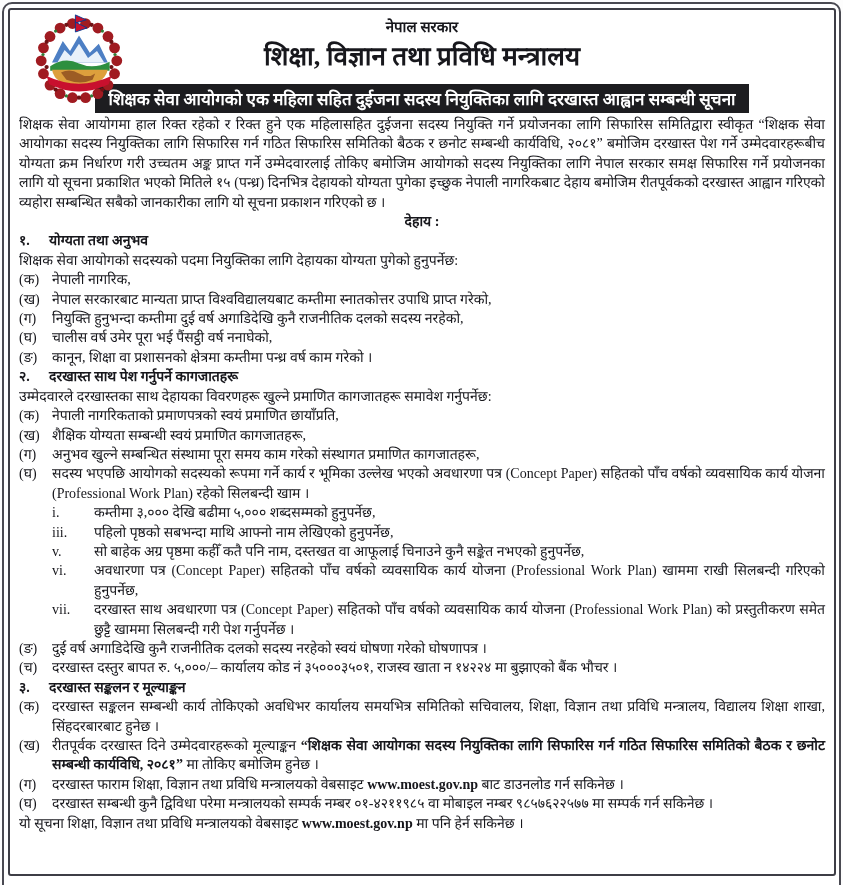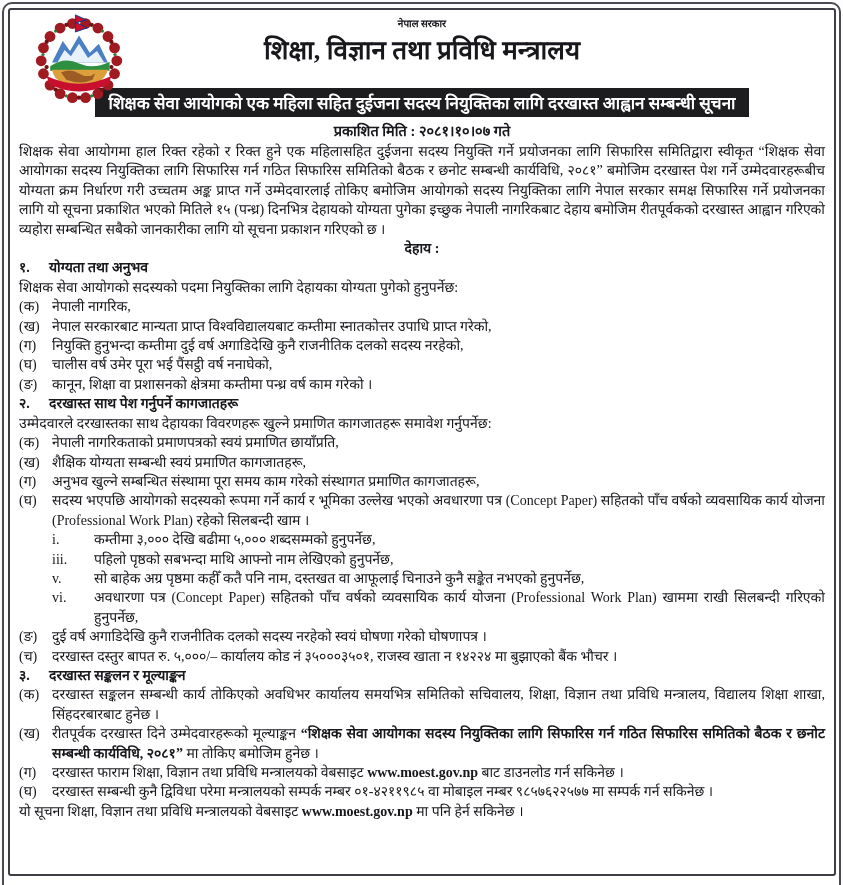--- a/index.html
+++ b/index.html
@@ -12,23 +12,23 @@
     position:absolute;left:2px;right:2px;top:2px;bottom:-14px;
     border:2px solid #4a4a52;border-radius:10px;background:#fff;
   }
   .doc-box{
     position:absolute;left:8px;right:7px;top:8px;bottom:9px;
     border:2px solid #3e3e46;border-radius:3px;background:#fff;
     box-sizing:border-box;padding:2px 9px 0 9px;
   }
   .doc-header{position:relative;text-align:center;}
   .emblem{position:absolute;left:14px;top:2px;width:92px;height:90px;}
-  .gov-line{font-weight:bold;font-size:10px;padding-top:4px;}
+  .gov-line{font-weight:bold;font-size:15px;padding-top:4px;}
   .ministry-line{font-weight:bold;font-size:26px;margin-top:1px;}
-  .banner-wrap{margin-top:21px;}
+  .banner-wrap{margin-top:11px;}
   .banner{
     display:inline-block;background:#1d1d20;color:#ffffff;
     font-weight:bold;font-size:17px;padding:3px 14px;
   }
   .pub-date{font-weight:bold;font-size:14.5px;margin-top:3px;}
   .doc-body{
     margin-top:2px;font-size:14px;line-height:19.4px;text-align:justify;
   }
   .dehaya{font-weight:bold;text-align:center;font-family:Liberation Serif, serif;}
   .sec-head{display:flex;font-weight:bold;text-align:left;}
@@ -111,21 +111,20 @@
         <polygon points="46,1 58,6.5 46,10"></polygon>
         <polygon points="46,9 59,15.5 46,20"></polygon>
       </g>
     </svg>
 
     <div class="gov-line">नेपाल सरकार</div>
     <div class="ministry-line">शिक्षा, विज्ञान तथा प्रविधि मन्त्रालय</div>
     <div class="banner-wrap">
       <span class="banner">शिक्षक सेवा आयोगको एक महिला सहित दुईजना सदस्य नियुक्तिका लागि दरखास्त आह्वान सम्बन्धी सूचना</span>
     </div>
-    <div class="pub-date">प्रकाशित मिति : २०८१।१०।०७ गते</div>
   </div>
 
   <div class="doc-body">
     <div class="intro"><span>शिक्षक सेवा आयोगमा हाल रिक्त रहेको र रिक्त हुने एक महिलासहित दुईजना सदस्य नियुक्ति गर्ने प्रयोजनका लागि सिफारिस समितिद्वारा स्वीकृत “शिक्षक सेवा आयोगका सदस्य नियुक्तिका लागि सिफारिस गर्न गठित सिफारिस समितिको बैठक र छनोट सम्बन्धी कार्यविधि, २०८१”  बमोजिम दरखास्त पेश गर्ने उम्मेदवारहरूबीच योग्यता क्रम निर्धारण गरी उच्चतम अङ्क प्राप्त गर्ने उम्मेदवारलाई तोकिए बमोजिम आयोगको सदस्य नियुक्तिका लागि नेपाल सरकार समक्ष सिफारिस गर्ने प्रयोजनका लागि यो सूचना प्रकाशित भएको मितिले १५ (पन्ध्र)  दिनभित्र देहायको योग्यता पुगेका इच्छुक नेपाली नागरिकबाट देहाय बमोजिम रीतपूर्वकको दरखास्त आह्वान गरिएको व्यहोरा सम्बन्धित सबैको जानकारीका लागि यो सूचना प्रकाशन गरिएको छ ।</span></div>
     <div class="dehaya">देहाय :</div>
     <div>
         <div class="section">
           <div class="sec-head">
             <span class="sec-num">१.</span>
             <span class="sec-title">योग्यता तथा अनुभव</span>
@@ -184,20 +183,24 @@
               <div class="sub-text"><span>पहिलो पृष्ठको सबभन्दा माथि आफ्नो नाम लेखिएको हुनुपर्नेछ,</span></div>
             </div>
             <div class="subitem">
               <span class="sub-label">v.</span>
               <div class="sub-text"><span>सो बाहेक अग्र पृष्ठमा कहीँ कतै पनि नाम, दस्तखत वा आफूलाई चिनाउने कुनै सङ्केत नभएको हुनुपर्नेछ,</span></div>
             </div>
             <div class="subitem">
               <span class="sub-label">vi.</span>
               <div class="sub-text"><span>अवधारणा पत्र (Concept Paper) सहितको पाँच वर्षको व्यवसायिक कार्य योजना (Professional Work Plan) खाममा राखी सिलबन्दी गरिएको हुनुपर्नेछ,</span></div>
             </div>
+            <div class="subitem">
+              <span class="sub-label">vii.</span>
+              <div class="sub-text"><span>दरखास्त साथ अवधारणा पत्र (Concept Paper) सहितको पाँच वर्षको व्यवसायिक कार्य योजना (Professional Work Plan) को प्रस्तुतीकरण समेत छुट्टै खाममा सिलबन्दी गरी पेश गर्नुपर्नेछ ।</span></div>
+            </div>
           </div>
           <div class="item">
             <span class="item-label">(ङ)</span>
             <div class="item-text"><span>दुई वर्ष अगाडिदेखि कुनै राजनीतिक दलको सदस्य नरहेको स्वयं घोषणा गरेको घोषणापत्र ।</span></div>
           </div>
           <div class="item">
             <span class="item-label">(च)</span>
             <div class="item-text"><span>दरखास्त दस्तुर बापत रु. ५,०००/– कार्यालय कोड नं ३५०००३५०१, राजस्व खाता न १४२२४ मा बुझाएको बैंक भौचर ।</span></div>
           </div>
         </div>

